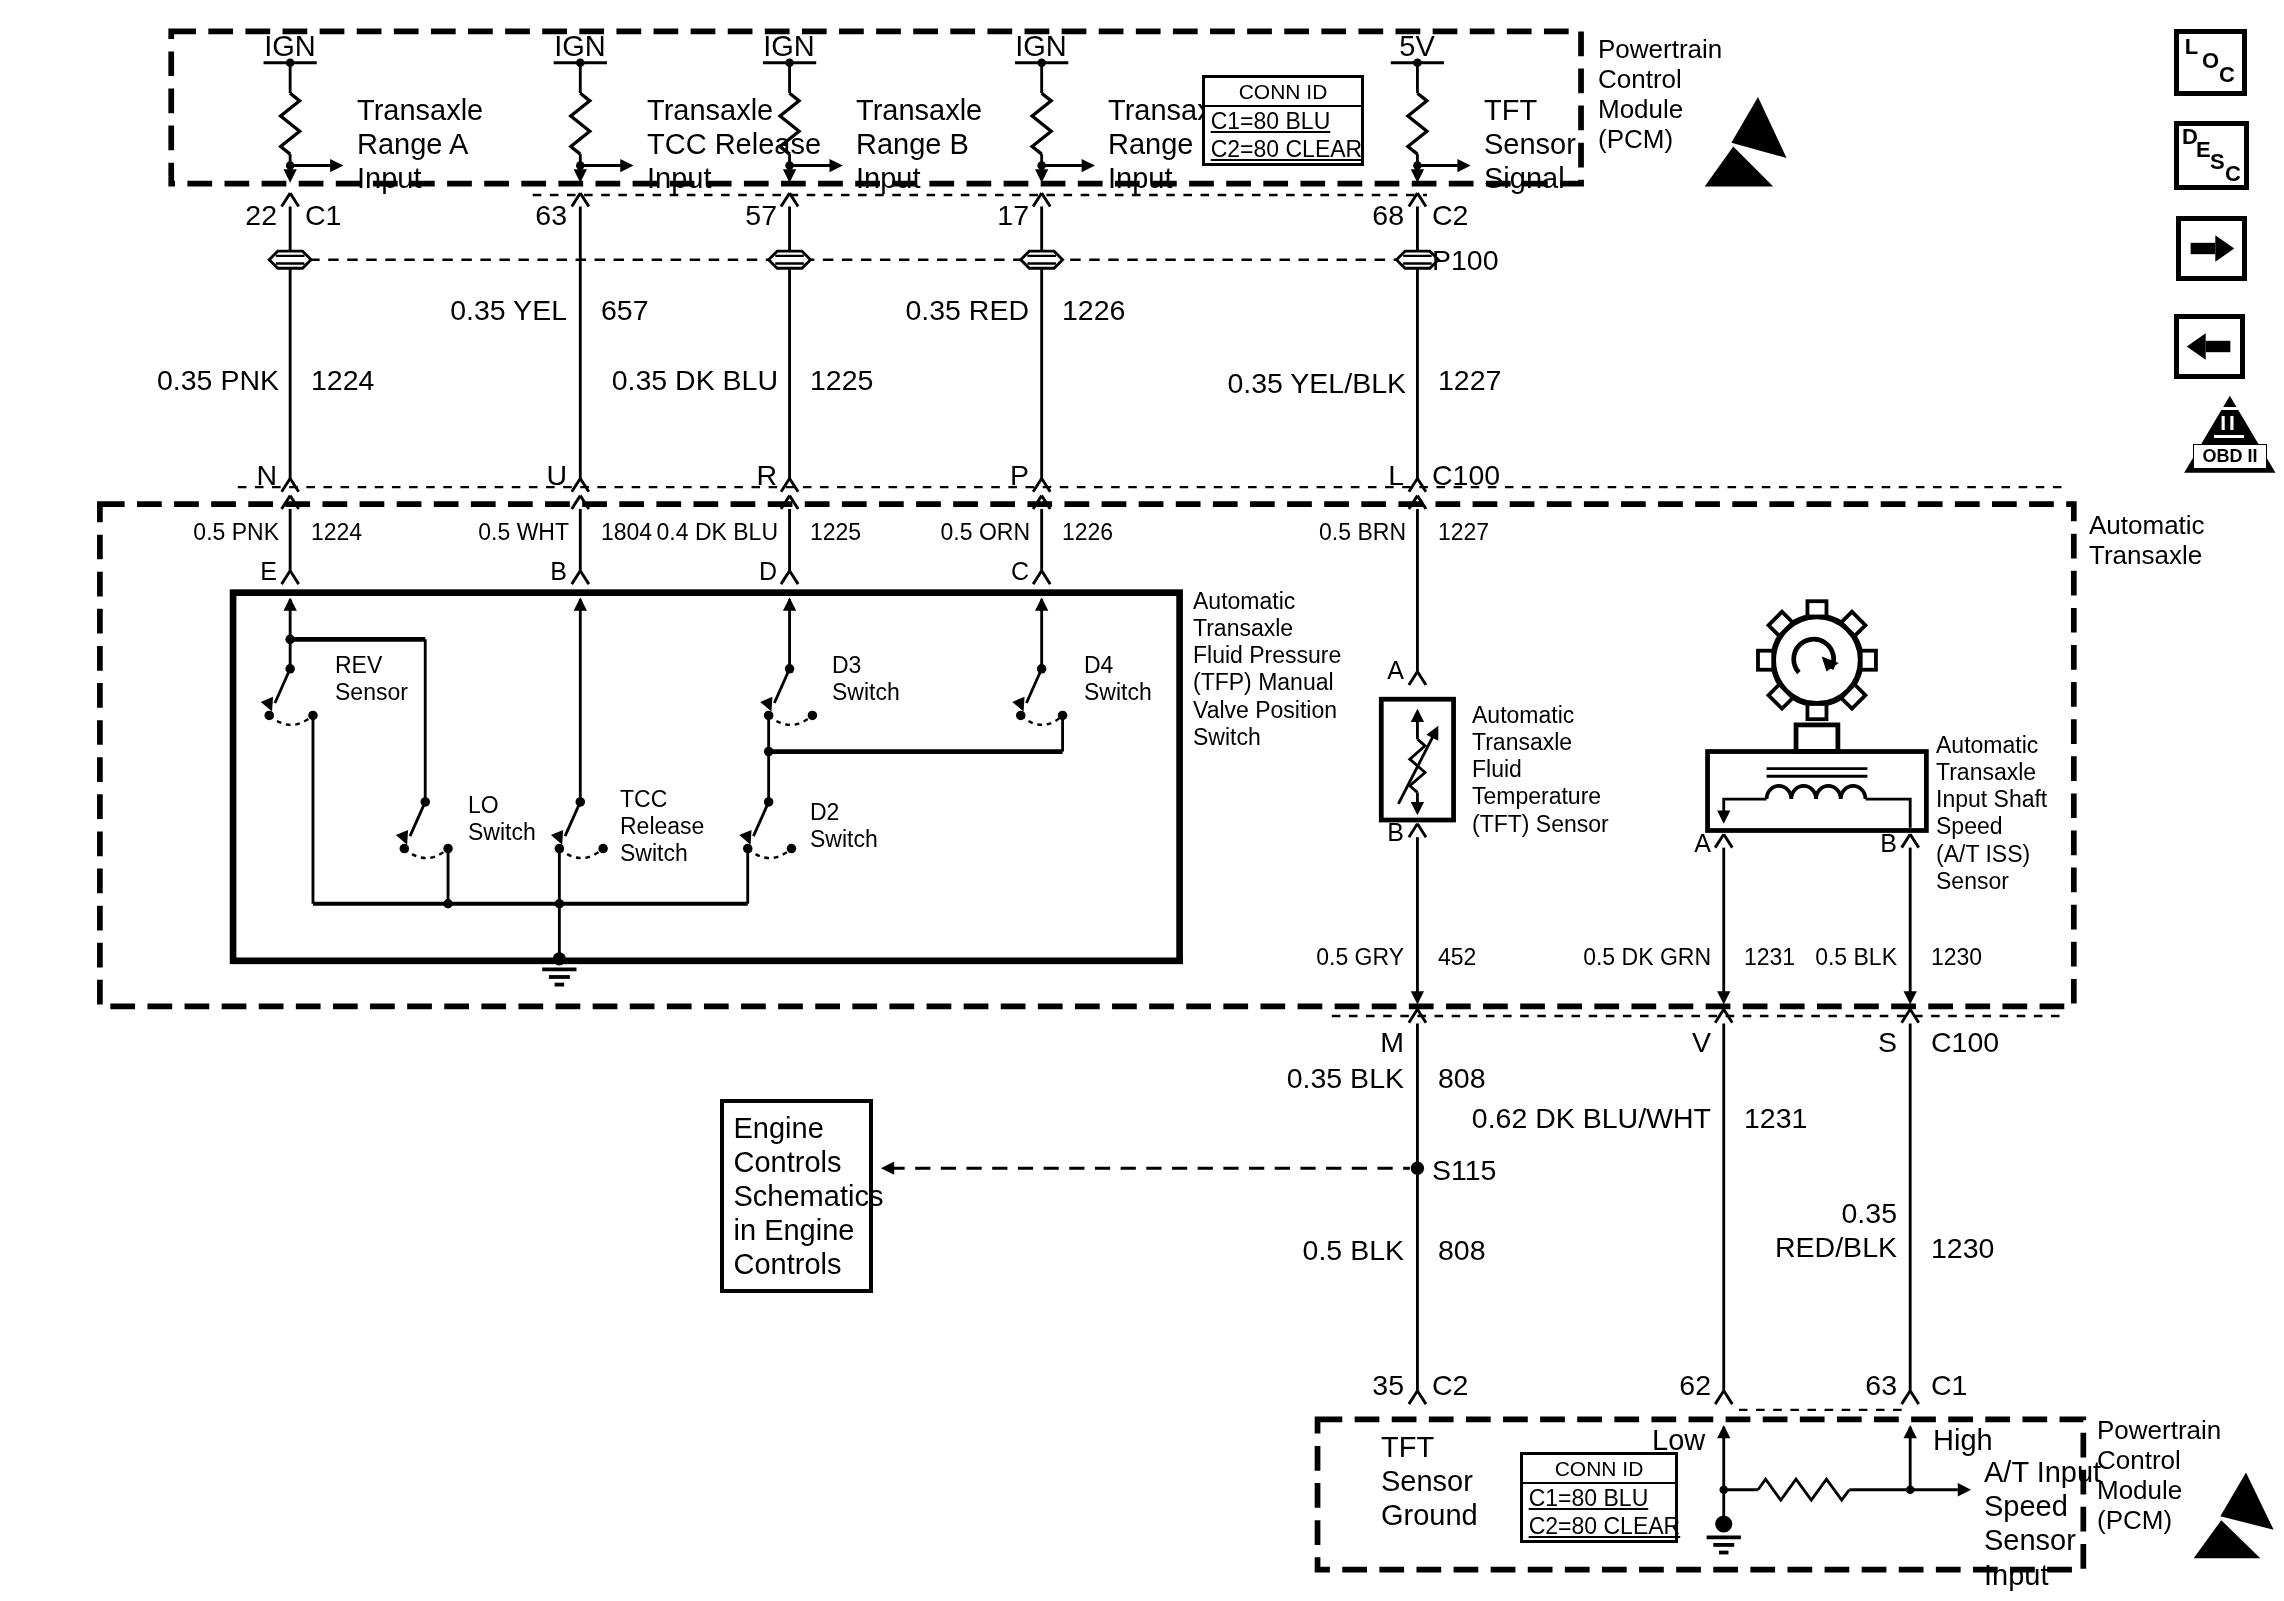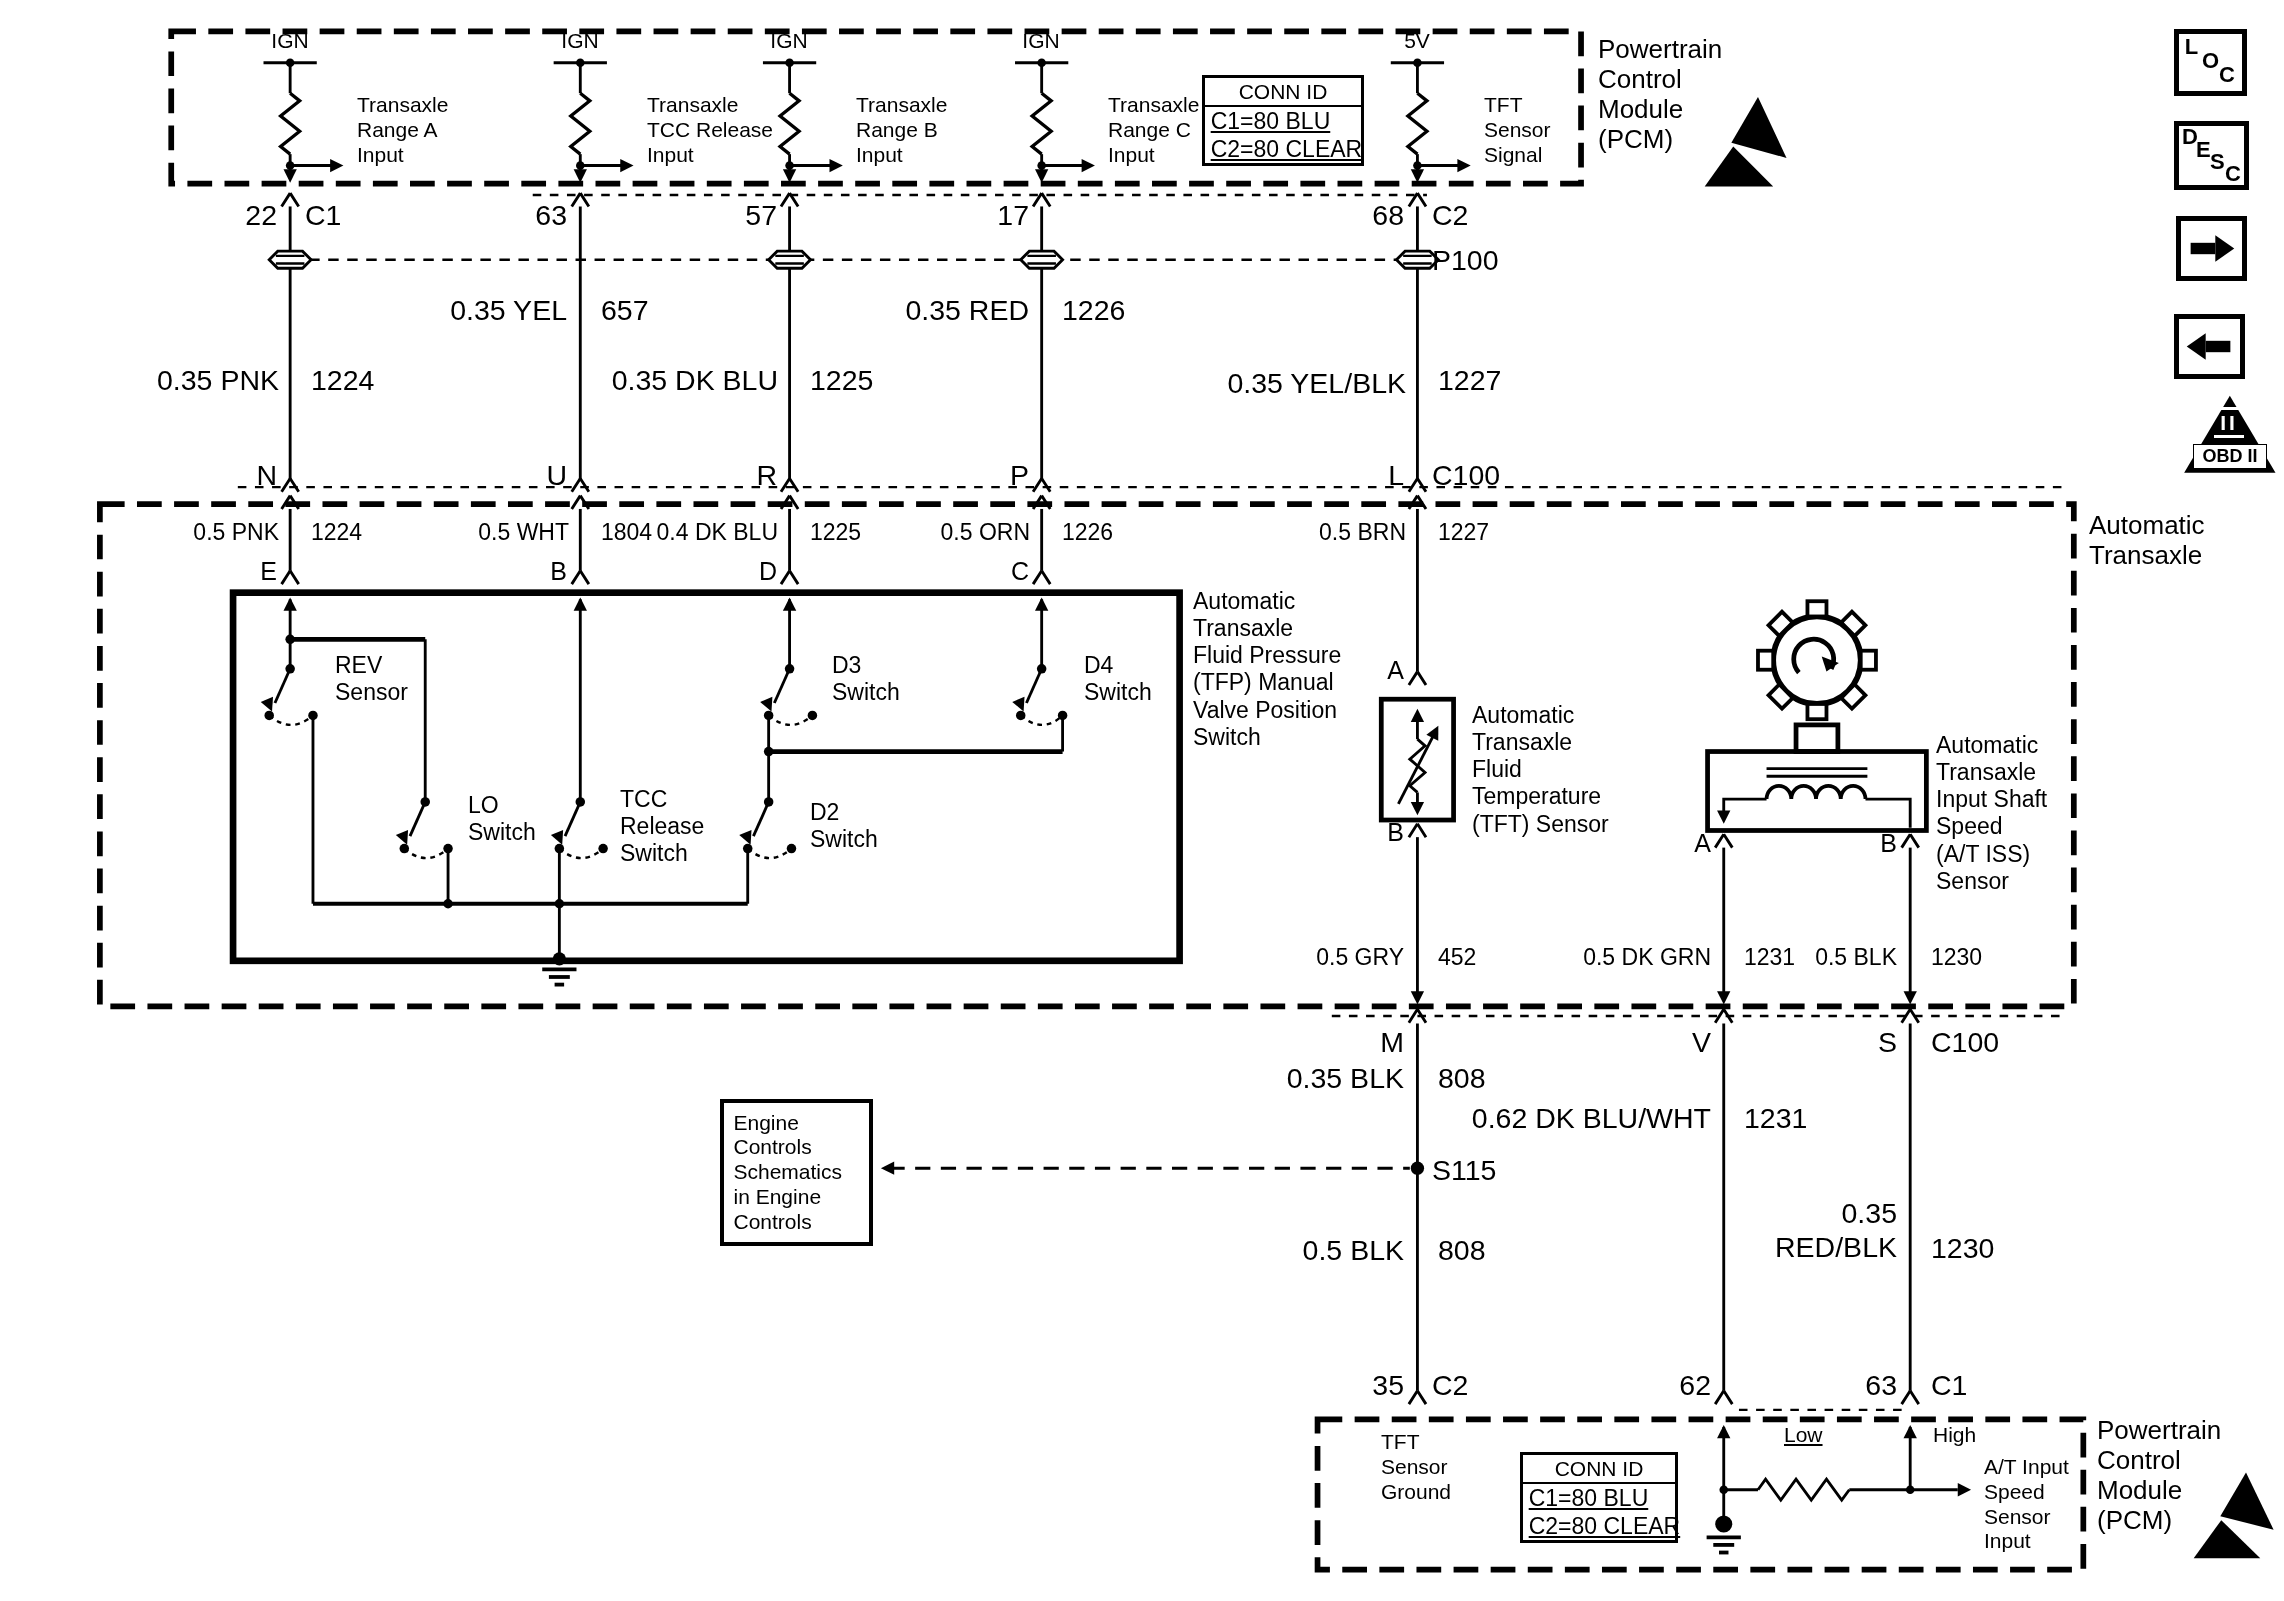--- a/index.html
+++ b/index.html
@@ -1,18 +1,18 @@
 <!DOCTYPE html>
 <html style="font-size:15px"><head>
 <meta charset="utf-8">
 <style>
   html,body{margin:0;padding:0;background:#fff;}
   .canvas{position:relative;width:2285px;height:1602px;background:#fff;overflow:hidden;
           font-family:"Liberation Sans",sans-serif;color:#000;}
-  .t{position:absolute;white-space:pre-line;color:#000;line-height:1.18;} .s22{font-size:21px;} .s24{font-size:23px;}
+  .t{position:absolute;white-space:pre-line;color:#000;line-height:1.18;} .s22{font-size:29px;} .s24{font-size:23px;}
   .s26{font-size:25px;} .s27{font-size:26px;line-height:1.16;} .s30{font-size:28.5px;line-height:1.2;}
   .ra{text-align:right;}
   .ctr{text-align:center;}
   .art{position:absolute;left:0;top:0;}
   .connid{position:absolute;border:3.8px solid #000;background:#fff;}
   .connid .hdr{border-bottom:2.9px solid #000;text-align:center;font-size:21px;padding:1.9px 3.8px 1px 3.8px;}
   .connid .row{font-size:23px;padding:1px 5.7px 0 5.7px;white-space:nowrap;text-decoration:underline;}
   .refbox{position:absolute;border:4.8px solid #000;background:#fff;padding:7.6px 9.5px;}
   .sidebox{position:absolute;border:5.7px solid #000;background:#fff;}
   .diag-letter{position:absolute;font-weight:bold;font-size:22px;}
@@ -523,21 +523,21 @@
 
   <div class="t s30 ra" style="right:881px;top:1368px;width:86px;">35</div>
   <div class="t s30" style="left:1432px;top:1368px;">C2</div>
   <div class="t s30 ra" style="right:574px;top:1368px;width:86px;">62</div>
   <div class="t s30 ra" style="right:388px;top:1368px;width:86px;">63</div>
   <div class="t s30" style="left:1931px;top:1368px;">C1</div>
 
   <div class="t s22" style="left:1381px;top:1430px;">TFT
 Sensor
 Ground</div>
-  <div class="t s22" style="left:1784px;top:1423px;text-decoration:underline;">Low</div>
+  <div class="t s22" style="left:1652px;top:1423px;">Low</div>
   <div class="t s22" style="left:1933px;top:1423px;">High</div>
   <div class="t s22" style="left:1984px;top:1455px;">A/T Input
 Speed
 Sensor
 Input</div>
   <div class="connid" style="left:1520px;top:1452px;width:152px;">
     <div class="hdr">CONN ID</div>
     <div class="row">C1=80 BLU</div>
     <div class="row">C2=80 CLEAR</div>
   </div>

